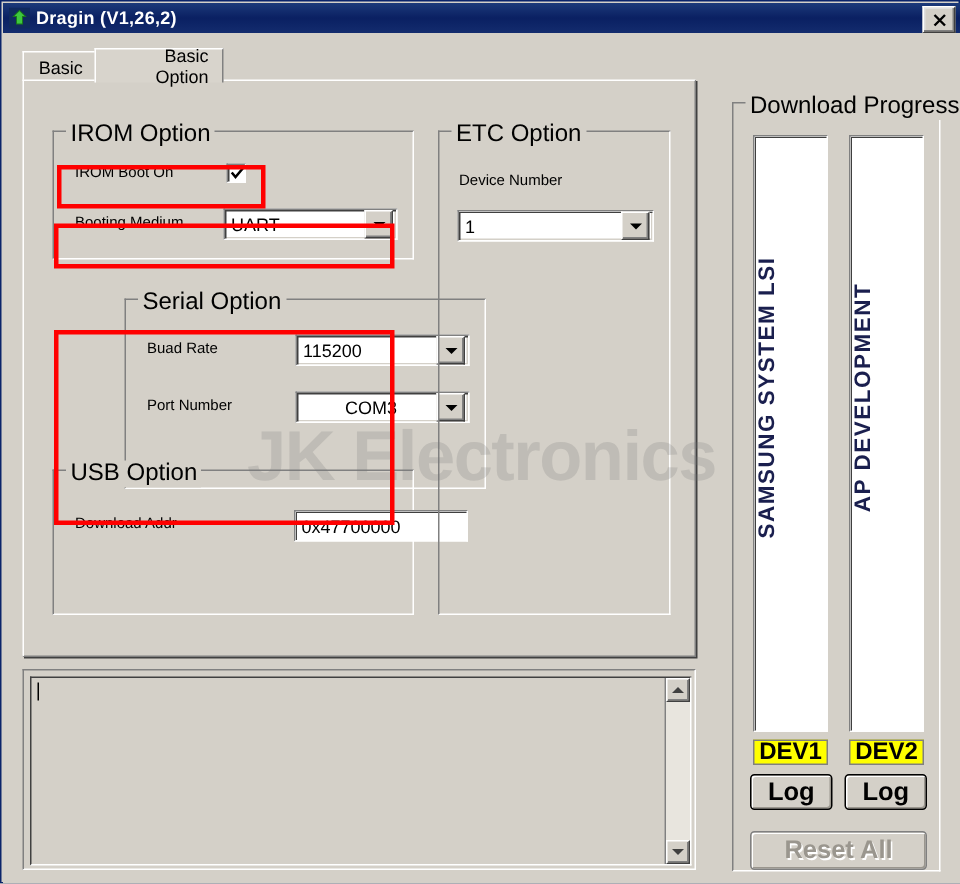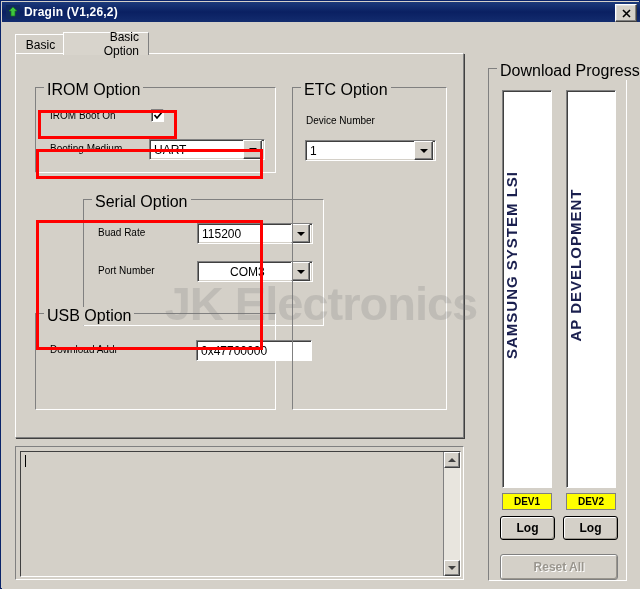--- a/index.html
+++ b/index.html
@@ -189,28 +189,28 @@
     font-family:"Liberation Sans", sans-serif;
     width:100%;
     height:auto;
     white-space:nowrap;
   }
   .devlabel{
     position:absolute;width:50px;height:17px;
     box-sizing:border-box;
     background:#ffff00;border:1px solid #808080;
     display:flex;align-items:center;justify-content:center;
-    font-size:10px;font-weight:bold;color:#000;
+    font-size:16px;font-weight:bold;color:#000;
   }
   .btn{
     position:absolute;box-sizing:border-box;
     background:#d4d0c8;
     border:1px solid #000;border-radius:3px;
     display:flex;align-items:center;justify-content:center;
-    font-size:12px;font-weight:bold;cursor:pointer;
+    font-size:17px;font-weight:bold;cursor:pointer;
     box-shadow:inset 1px 1px 0 #fff, inset -1px -1px 0 #9a968e;
   }
   .btn.plain{
     border:1px solid #808080;font-weight:bold;
     box-shadow:inset 1px 1px 0 #fff, inset -1px -1px 0 #9a968e;
   }
   .btn.disabled{color:#9a968e;text-shadow:1px 1px 0 #fff;cursor:default;}
   
   #watermark{
     position:absolute;left:0;top:275px;width:640px;

